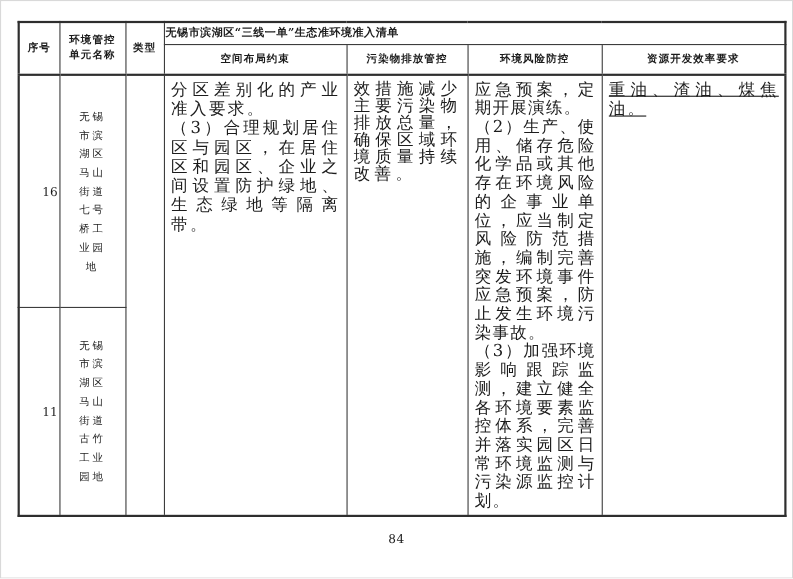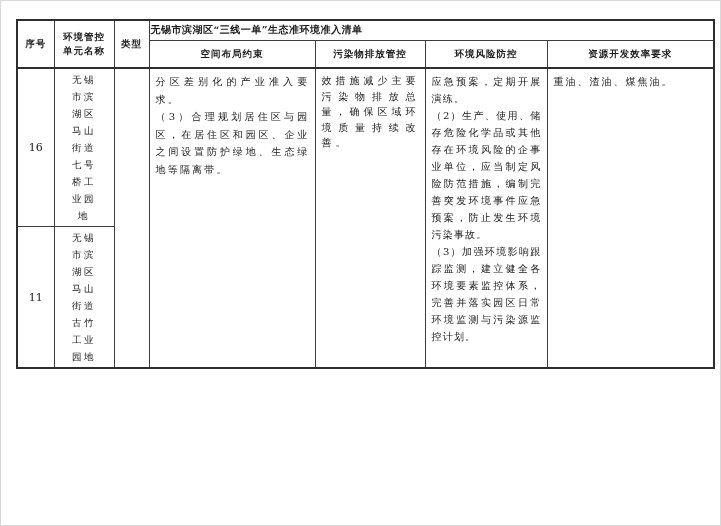--- a/index.html
+++ b/index.html
@@ -44,44 +44,44 @@
   }
   .title-cell {
     font-weight: bold;
     font-size: 10px;
     text-align: left;
     vertical-align: middle;
     letter-spacing: 0.5px;
   }
   .idx-cell {
     font-size: 11px;
-    text-align: center;
+    text-align: right;
     vertical-align: middle;
     font-weight: normal;
   }
   .name-cell {
     font-size: 9.5px;
     text-align: center;
     vertical-align: middle;
     letter-spacing: 2.5px;
     line-height: 17px;
     padding: 2px 14px;
   }
   .body-cell {
-    font-size: 10px;
+    font-size: 15px;
     vertical-align: top;
     text-align: justify;
     padding: 4px 5px 4px 6px;
     line-height: 17.5px;
     letter-spacing: 2.2px;
     white-space: pre-line;
   }
   .cell-pollutant { letter-spacing: 4px; line-height: 15.5px; }
   .cell-risk { letter-spacing: 1.2px; line-height: 17px; }
-  .cell-resource { letter-spacing: 2px; }
+  .cell-resource { letter-spacing: 2px; text-decoration: underline; }
   
   tr.row-16 > td { border-top: 2px solid #2e2e2e; }
   
   tr.row-17 > td { border-top: 1px solid #555; }
 
   .page-number {
     position: absolute;
     top: 483px;
     left: 0;
     width: 100%;
@@ -135,14 +135,15 @@
       <td class="body-cell cell-resource" rowspan="2">重油、渣油、煤焦油。</td>
     </tr>
 
     <tr class="row-17">
       <td class="idx-cell">11</td>
       <td class="name-cell">无锡市滨湖区马山街道古竹工业园地</td>
     </tr>
   </tbody>
     </table>
 
+  <div class="page-number">84</div>
 
 </div>
 
 </body></html>

